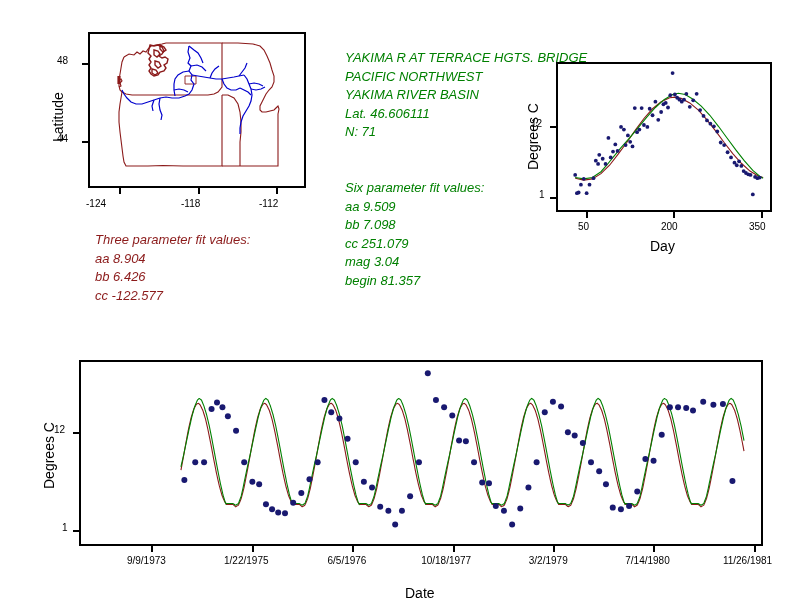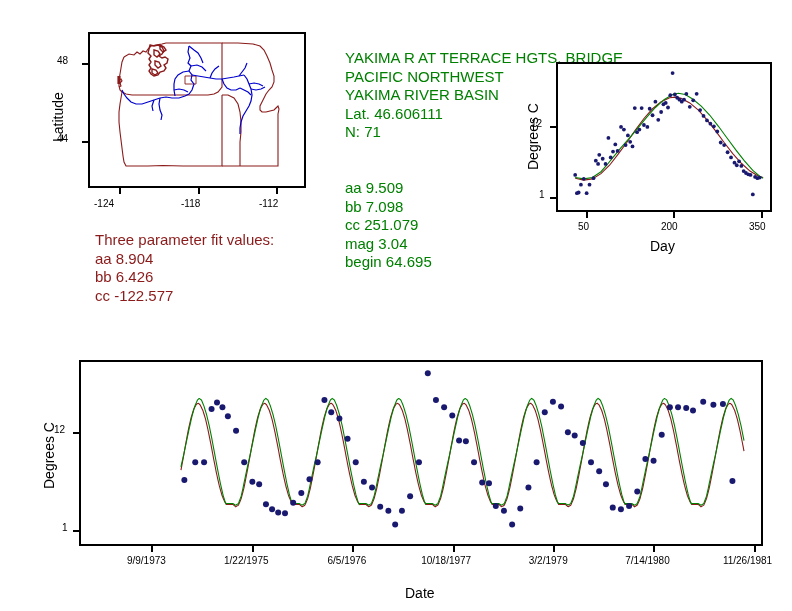--- a/index.html
+++ b/index.html
@@ -18,21 +18,21 @@
   .plotbox{position:absolute;border:2px solid #000;background:#fff;box-sizing:border-box;}
   .tick{position:absolute;background:#000;}
   .ticklabel{position:absolute;font-size:10px;color:#000;white-space:nowrap;}
   .axislabel{position:absolute;font-size:14px;color:#000;white-space:nowrap;}
   .vertlabel{
     position:absolute;font-size:14px;color:#000;white-space:nowrap;
     transform-origin:0 0;transform:rotate(-90deg);
   }
 
   
-  .textblock{position:absolute;font-size:15px;line-height:18.5px;white-space:nowrap;}
+  .textblock{position:absolute;font-size:13px;line-height:18.5px;white-space:nowrap;font-style:italic;}
   .textblock.red{color:#8b1a1a;}
   .textblock.green{color:#008000;}
   .textblock div{white-space:nowrap;}
 
   svg{display:block;overflow:visible;}
 </style>
 </head>
 <body>
 
 <div class="plotbox" style="left:88px;top:32px;width:218px;height:156px;"></div>
@@ -86,40 +86,41 @@
 </svg>
 
 <div class="tick" style="left:82px;top:63px;width:6px;height:2px;"></div>
 <div class="tick" style="left:82px;top:141px;width:6px;height:2px;"></div>
 <div class="ticklabel" style="left:57px;top:55px;">48</div>
 <div class="ticklabel" style="left:57px;top:133px;text-align:right;">44</div>
 
 <div class="tick" style="left:119px;top:188px;width:2px;height:6px;"></div>
 <div class="tick" style="left:198px;top:188px;width:2px;height:6px;"></div>
 <div class="tick" style="left:276px;top:188px;width:2px;height:6px;"></div>
-<div class="ticklabel" style="left:94px;top:198px;">-124</div>
+<div class="ticklabel" style="left:86px;top:198px;">-124</div>
 <div class="ticklabel" style="left:181px;top:198px;">-118</div>
 <div class="ticklabel" style="left:259px;top:198px;">-112</div>
 
 <div class="vertlabel" style="left:50px;top:142px;">Latitude</div>
 
 <div class="textblock green" style="left:345px;top:49px;">
   <div>YAKIMA R AT TERRACE HGTS. BRIDGE</div>
   <div>PACIFIC NORTHWEST</div>
   <div>YAKIMA RIVER BASIN</div>
   <div>Lat. 46.606111</div>
   <div>N: 71</div>
 </div>
 
 <div class="textblock green" style="left:345px;top:179px;">
+  <div>Six parameter fit values:</div>
   <div>aa 9.509</div>
   <div>bb 7.098</div>
   <div>cc 251.079</div>
   <div>mag 3.04</div>
-  <div>begin 64.695</div>
+  <div>begin 81.357</div>
 </div>
 
 <div class="textblock red" style="left:86px;top:231px;margin-left:9px;">
   <div>Three parameter fit values:</div>
   <div>aa 8.904</div>
   <div>bb 6.426</div>
   <div>cc -122.577</div>
 </div>
 
 <div class="plotbox" style="left:556px;top:62px;width:216px;height:150px;"></div>

